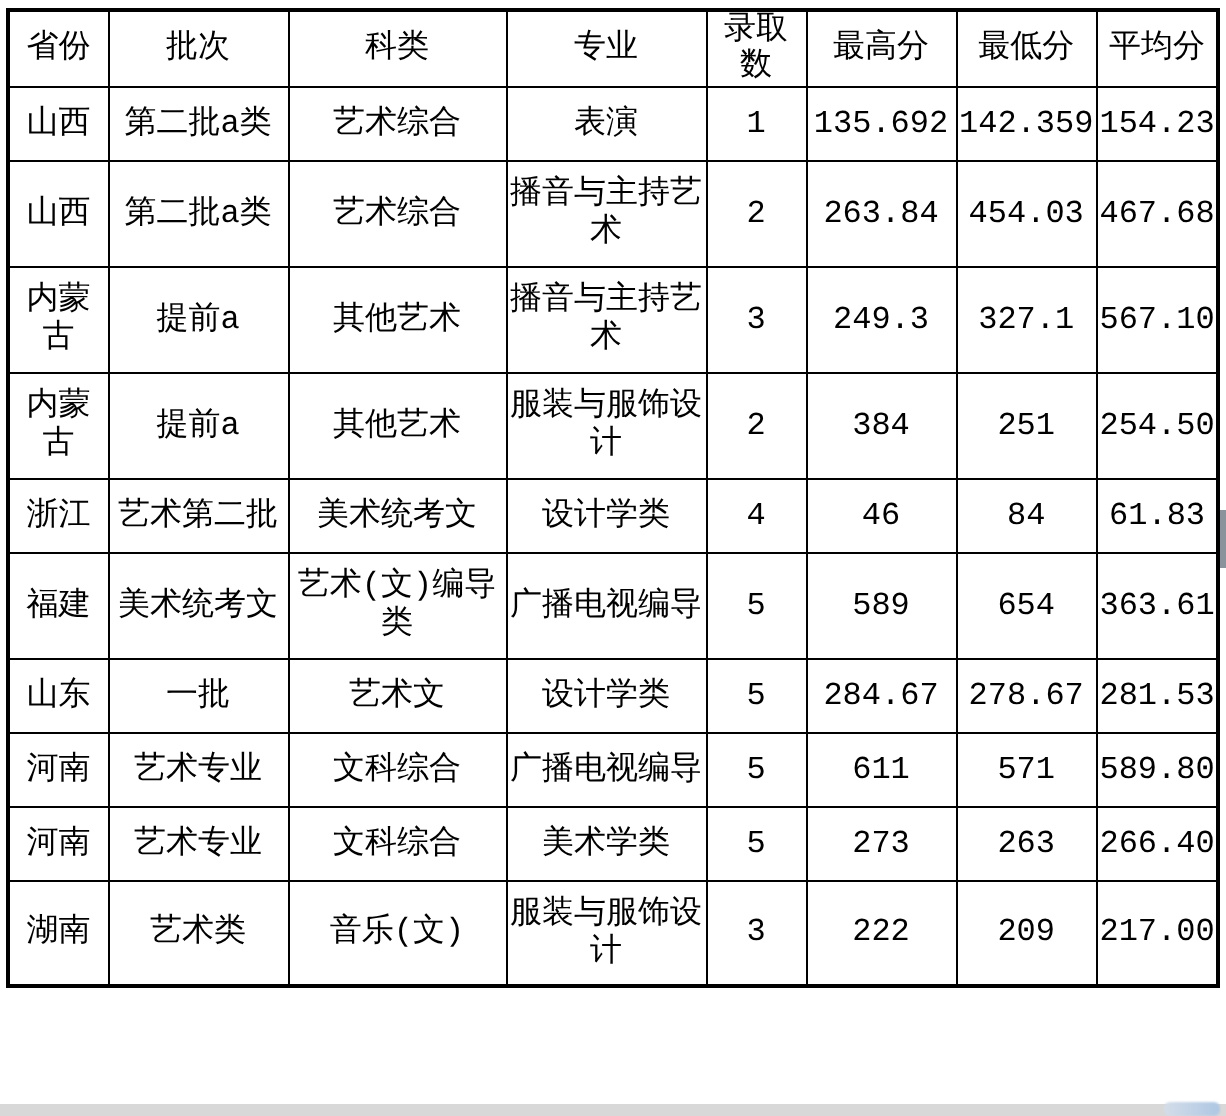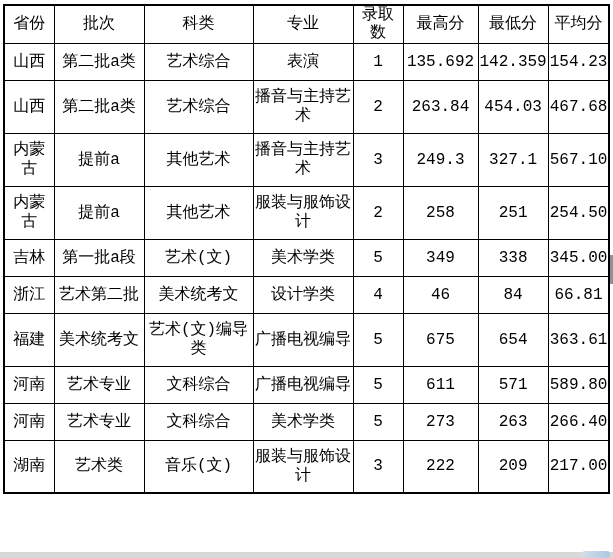--- a/index.html
+++ b/index.html
@@ -124,53 +124,53 @@
           <td>249.3</td>
           <td>327.1</td>
           <td>567.10</td>
         </tr>
         <tr class="tall">
           <td>内蒙古</td>
           <td>提前a</td>
           <td>其他艺术</td>
           <td>服装与服饰设计</td>
           <td>2</td>
-          <td>258</td>
+          <td>384</td>
           <td>251</td>
           <td>254.50</td>
-        </tr>
-        <tr class="short">
-          <td>吉林</td>
-          <td>第一批a段</td>
-          <td>艺术(文)</td>
-          <td>美术学类</td>
-          <td>5</td>
-          <td>349</td>
-          <td>338</td>
-          <td>345.00</td>
         </tr>
         <tr class="short">
           <td>浙江</td>
           <td>艺术第二批</td>
           <td>美术统考文</td>
           <td>设计学类</td>
           <td>4</td>
           <td>46</td>
           <td>84</td>
-          <td>66.81</td>
+          <td>61.83</td>
         </tr>
         <tr class="tall">
           <td>福建</td>
           <td>美术统考文</td>
           <td>艺术(文)编导类</td>
           <td>广播电视编导</td>
           <td>5</td>
-          <td>675</td>
+          <td>589</td>
           <td>654</td>
           <td>363.61</td>
+        </tr>
+        <tr class="short">
+          <td>山东</td>
+          <td>一批</td>
+          <td>艺术文</td>
+          <td>设计学类</td>
+          <td>5</td>
+          <td>284.67</td>
+          <td>278.67</td>
+          <td>281.53</td>
         </tr>
         <tr class="short">
           <td>河南</td>
           <td>艺术专业</td>
           <td>文科综合</td>
           <td>广播电视编导</td>
           <td>5</td>
           <td>611</td>
           <td>571</td>
           <td>589.80</td>

